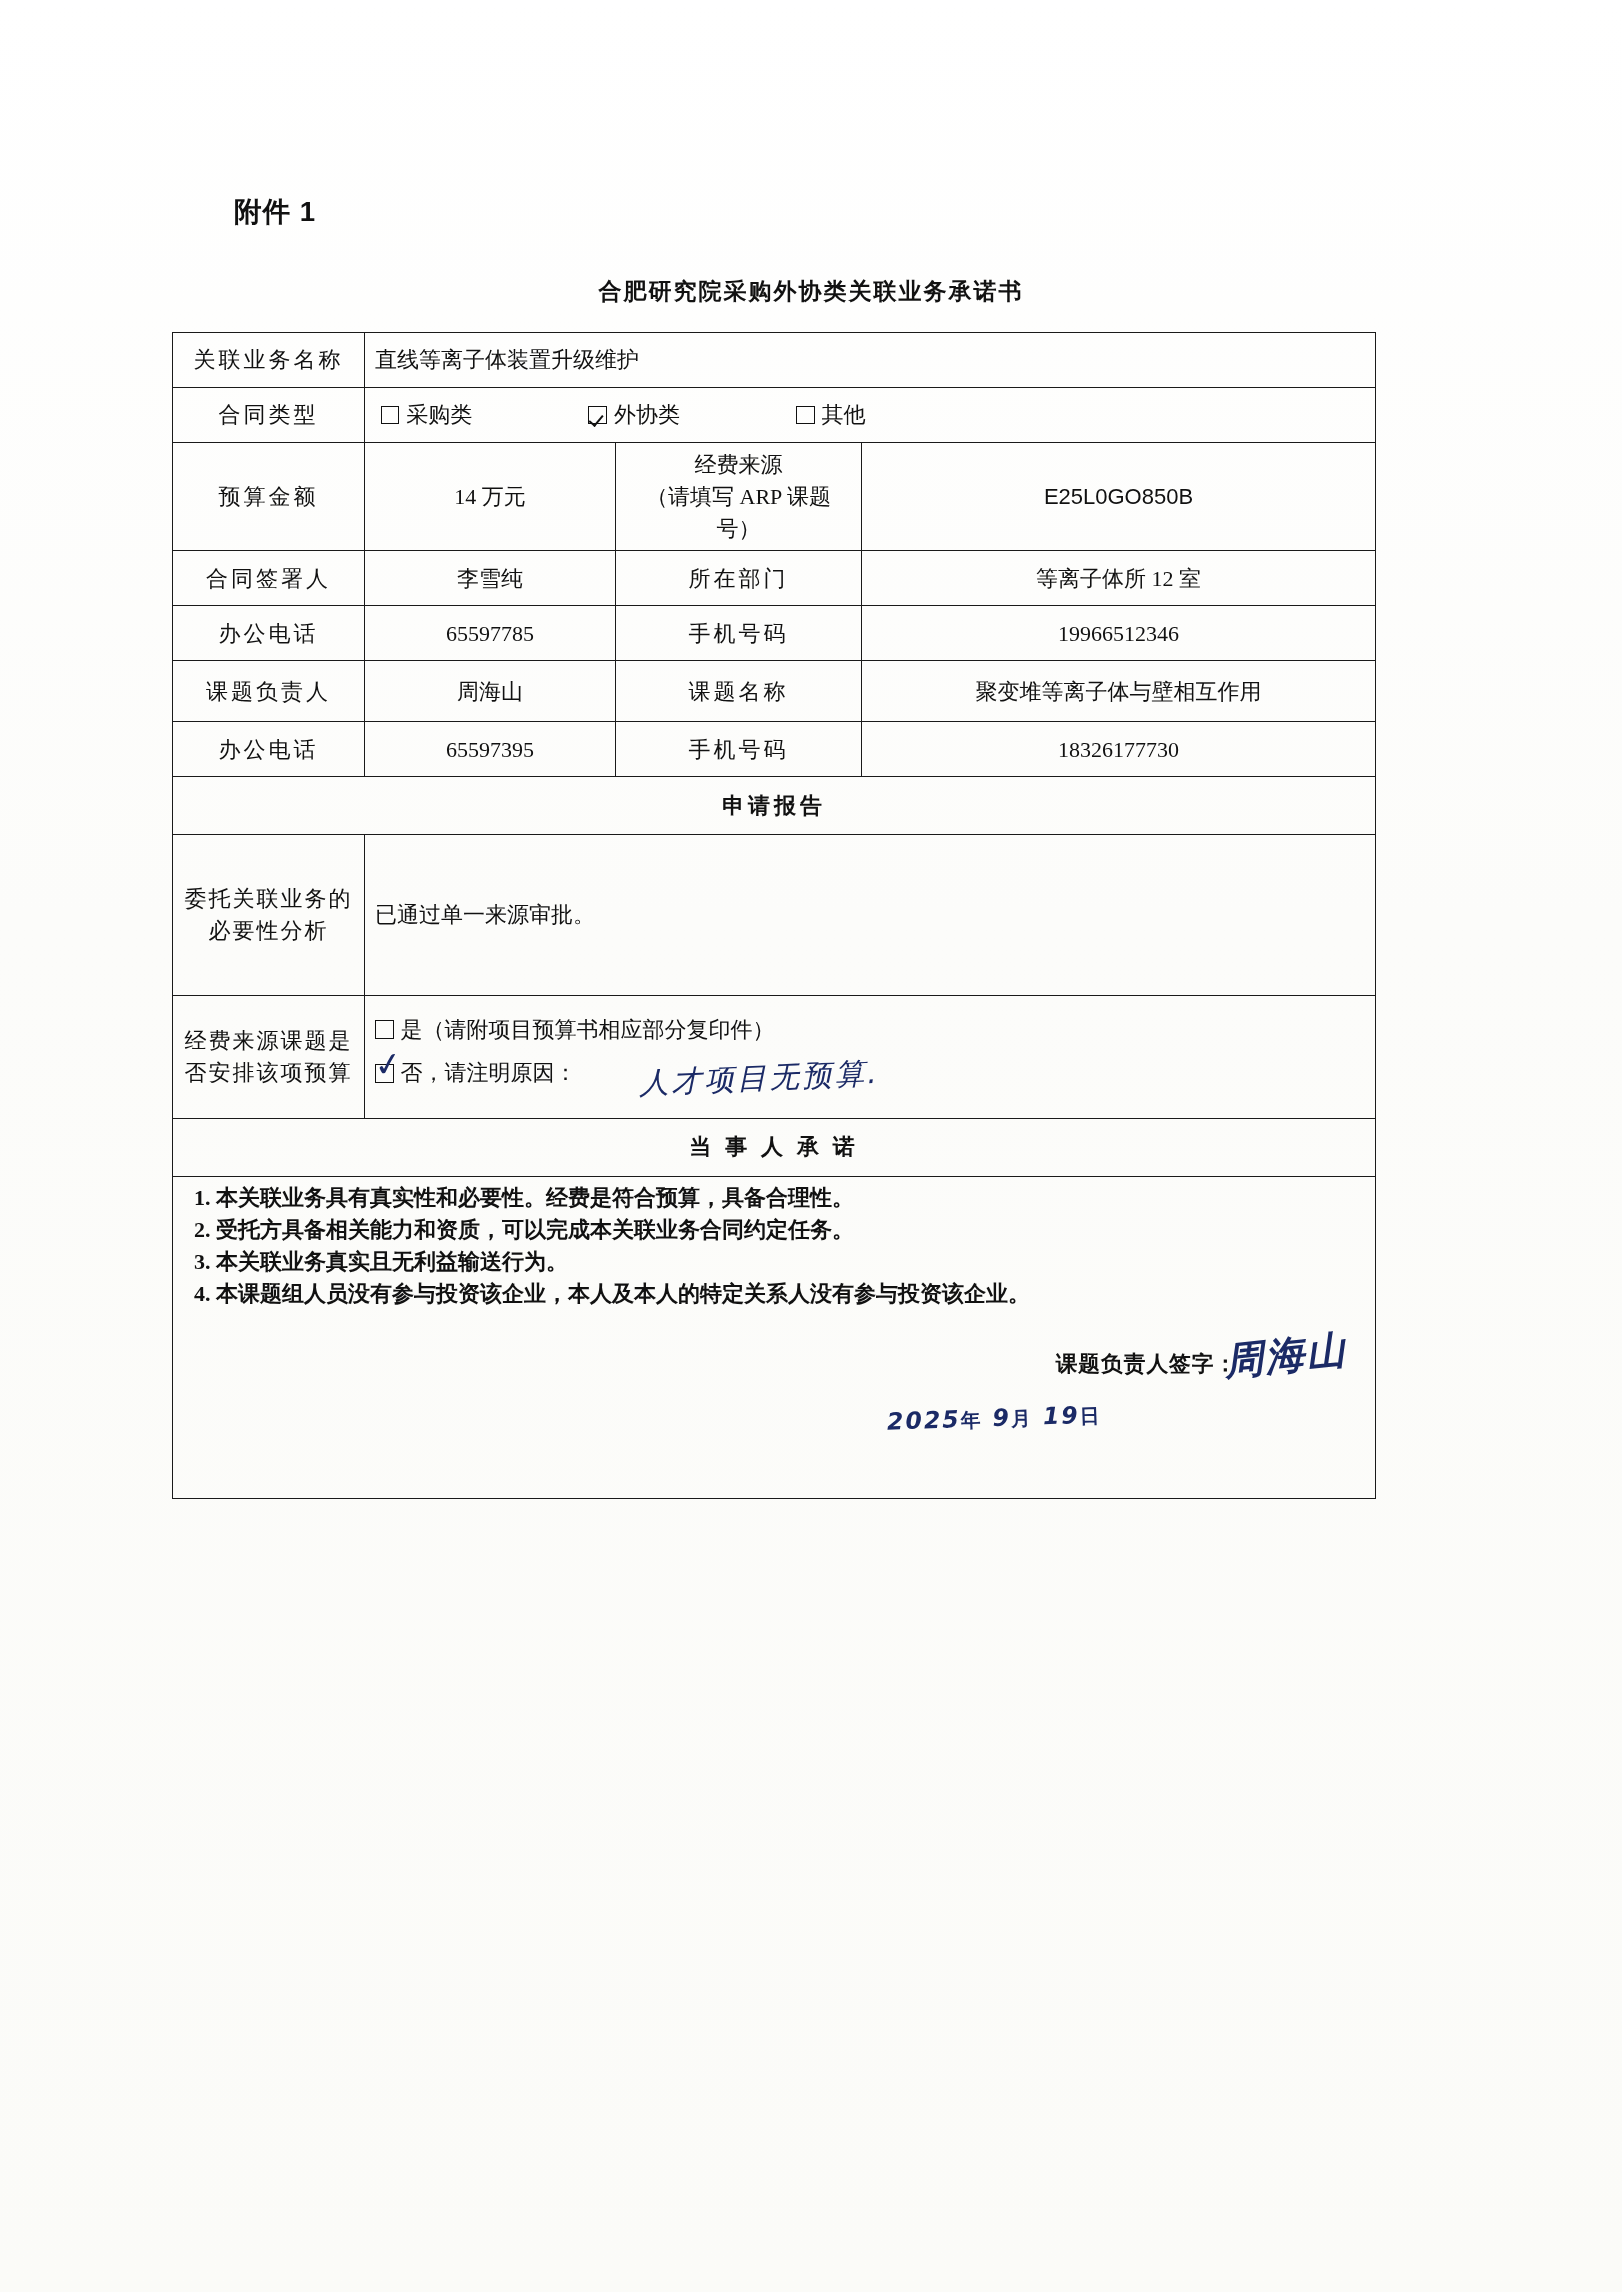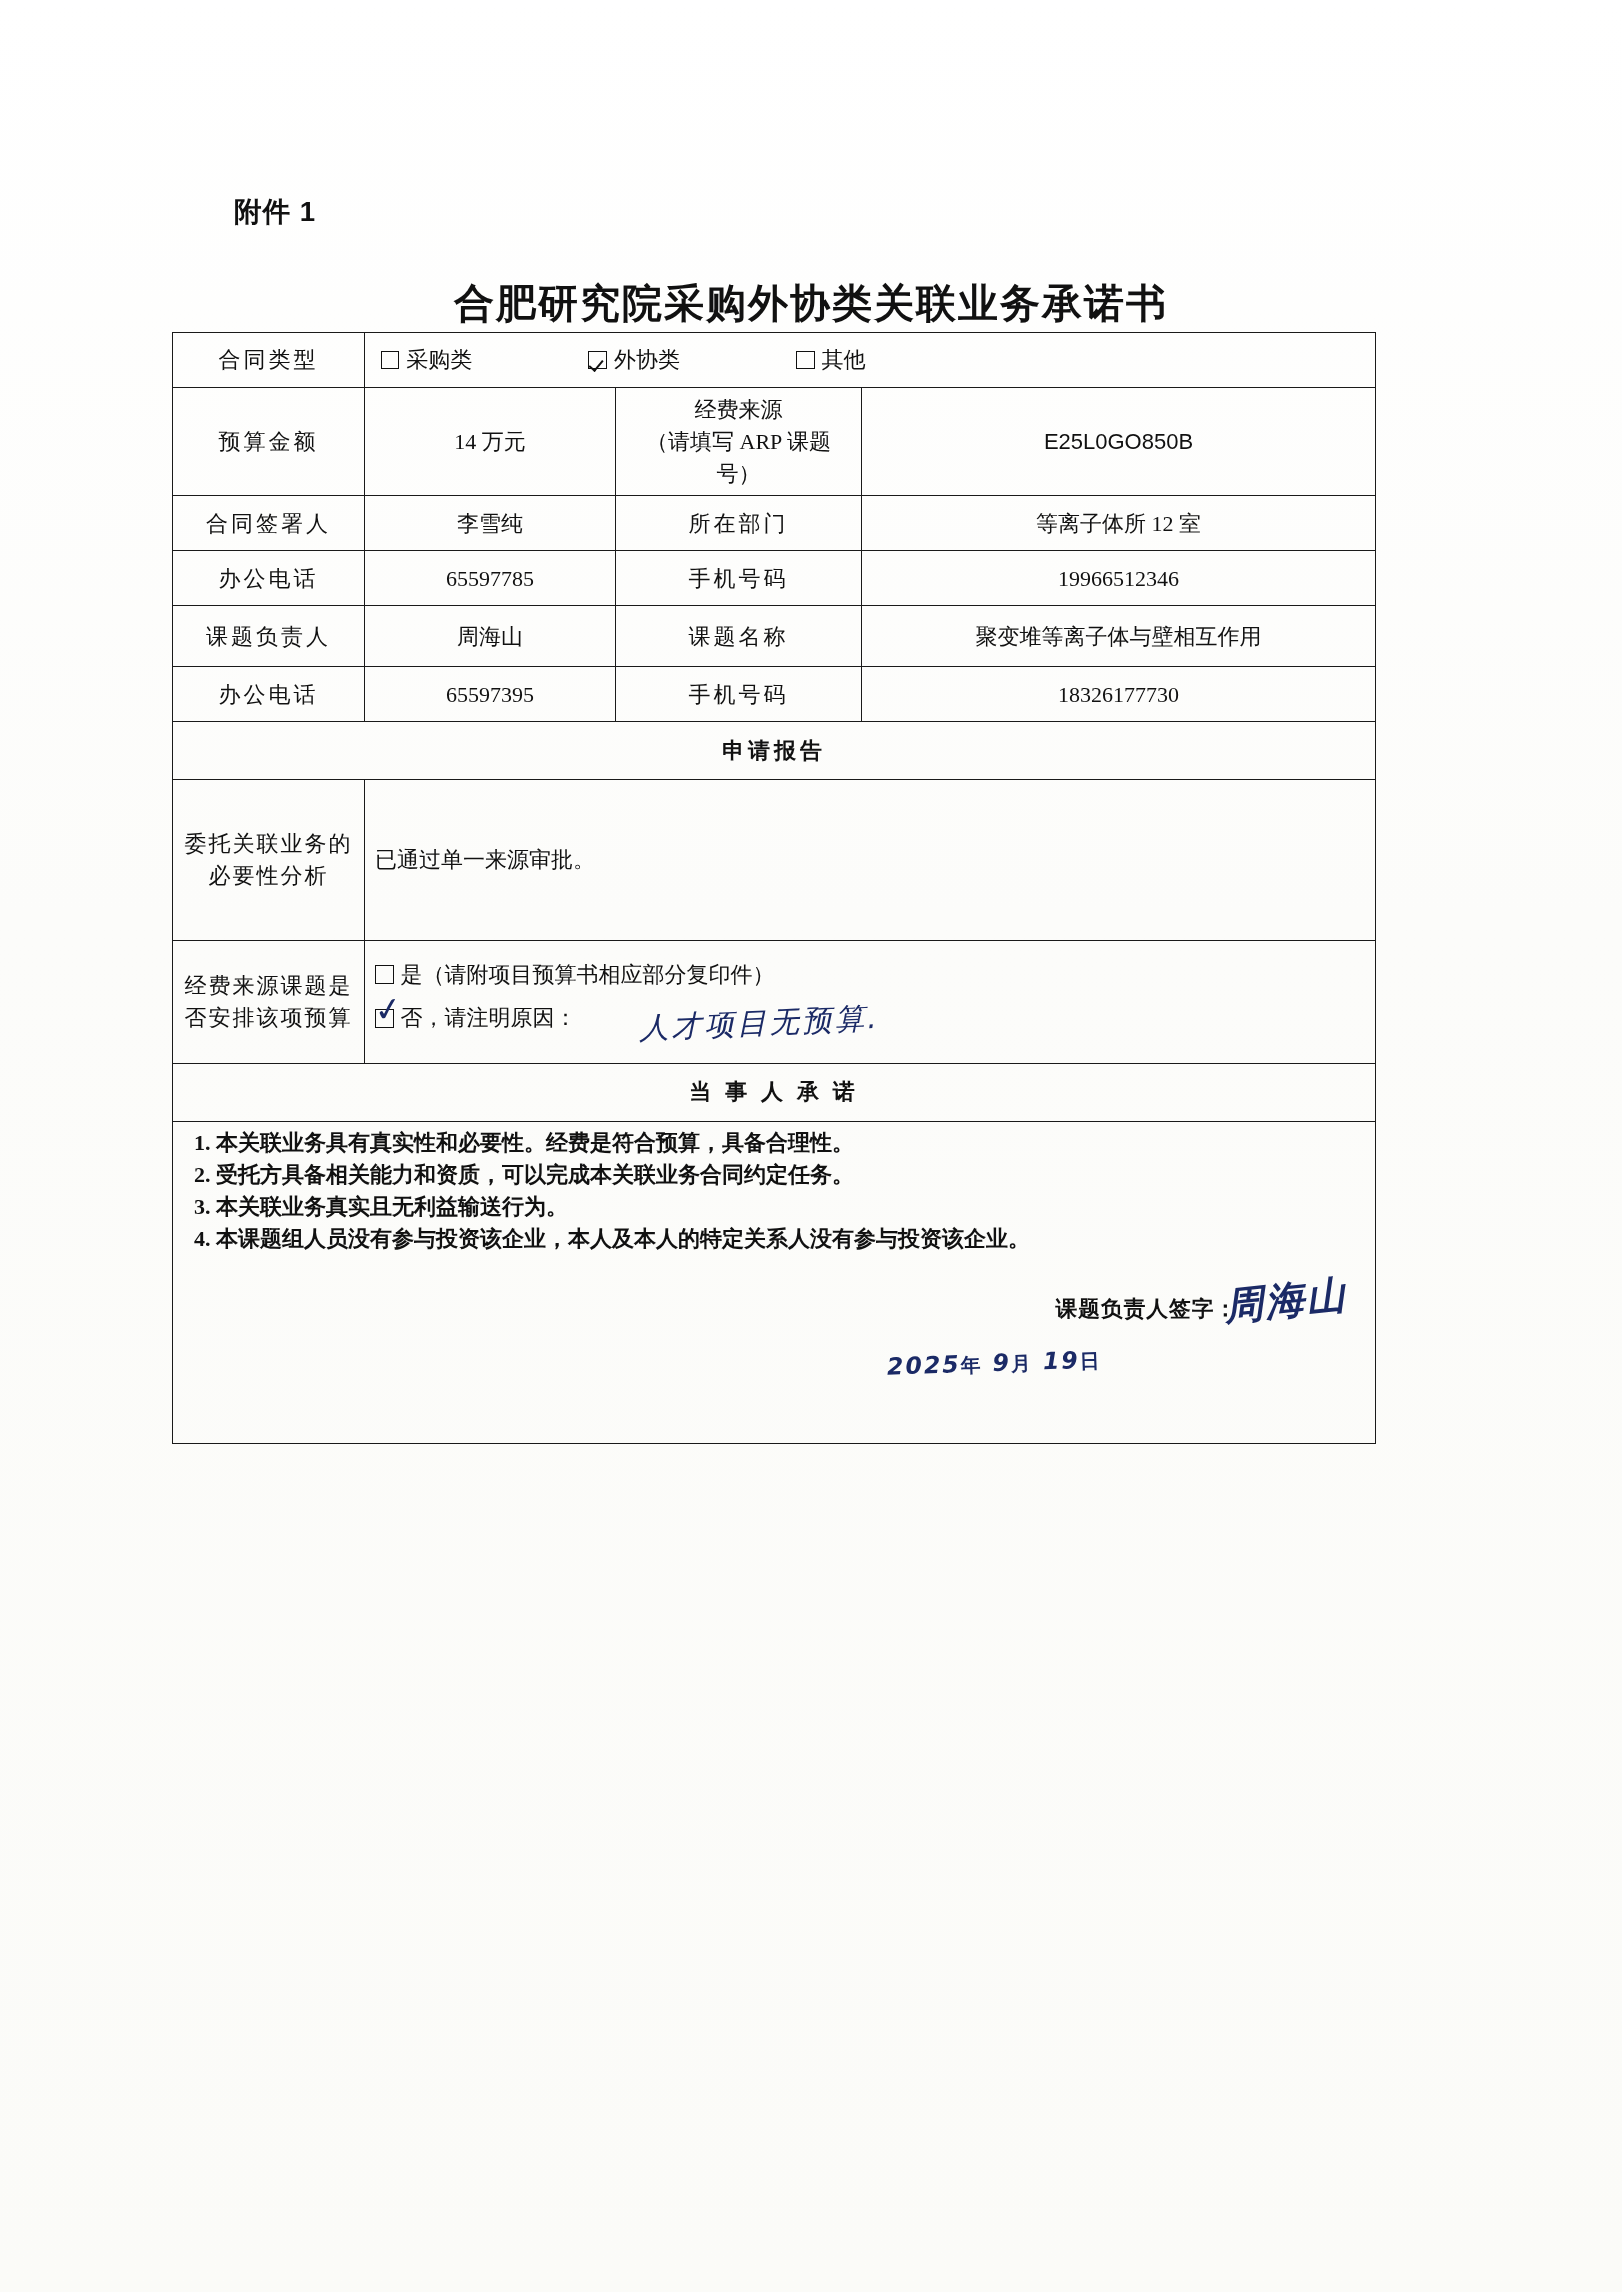--- a/index.html
+++ b/index.html
@@ -37,21 +37,21 @@
     font-size: 27.6px;
     font-family: "Liberation Sans", sans-serif;
     font-weight: 600;
     letter-spacing: 1px;
   }
   .doc-title {
     position: absolute;
     left: 0; right: 0;
     top: 276px;
     text-align: center;
-    font-size: 40px;
+    font-size: 23px;
     font-weight: bold;
     font-family: "Liberation Sans", sans-serif;
     letter-spacing: 2px;
   }
   table.form {
     position: absolute;
     left: 172px;
     top: 332px;
     width: 1204px;
     border-collapse: collapse;
@@ -234,20 +234,24 @@
 
   <table class="form">
     <colgroup>
       <col style="width:192px">
       <col style="width:251px">
       <col style="width:246px">
       <col style="width:514px">
     </colgroup>
 
     <tbody>
+        <tr class="row-h">
+      <td class="lbl">关联业务名称</td>
+      <td class="val" colspan="3">直线等离子体装置升级维护</td>
+    </tr>
 
 
     <tr class="row-h">
       <td class="lbl">合同类型</td>
       <td colspan="3">
         <div class="checkline">
           <span class="chk">
             <span class="box"></span>
             <span>采购类</span>
           </span>

